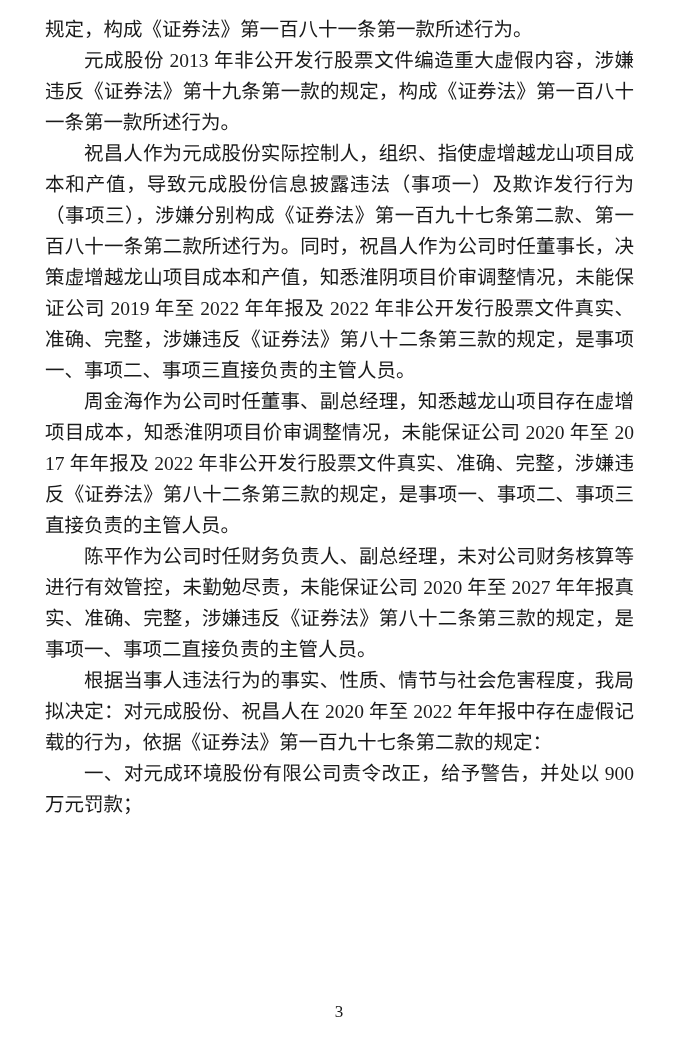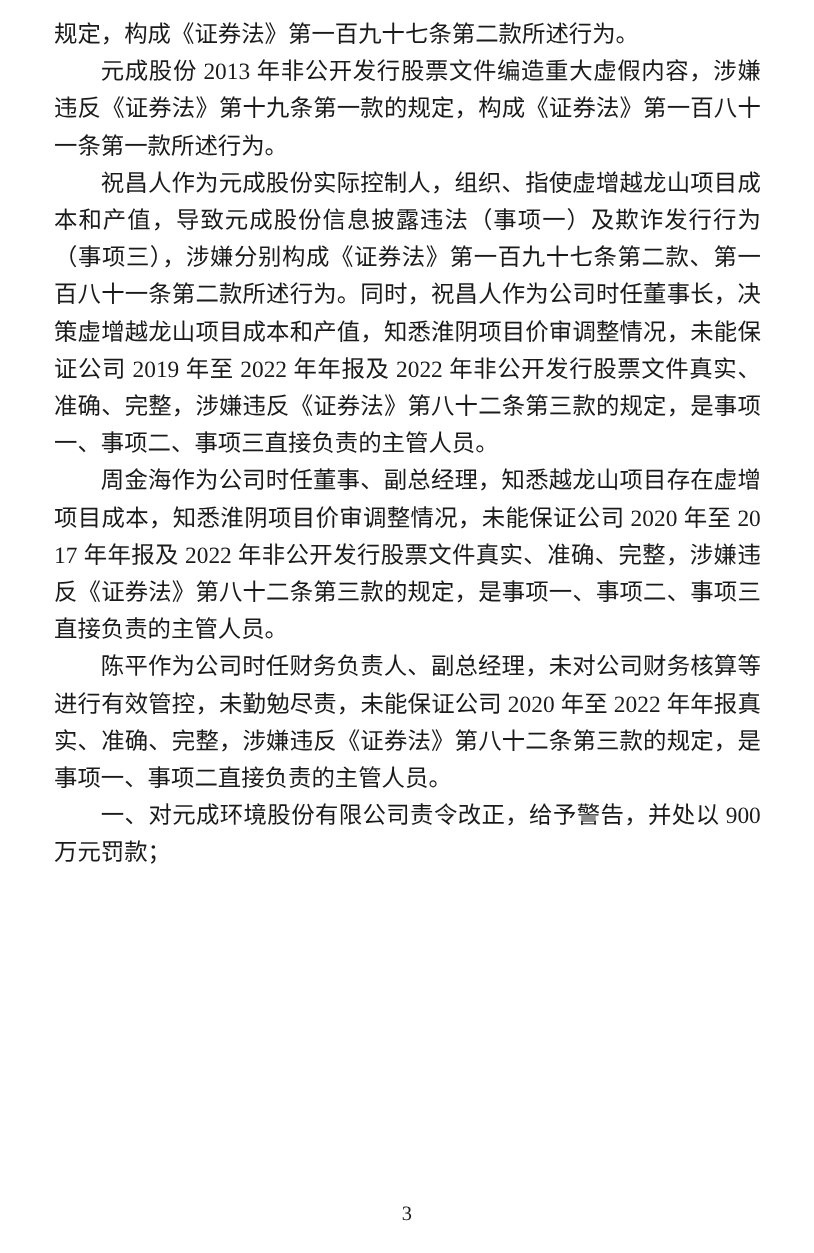--- a/index.html
+++ b/index.html
@@ -44,22 +44,23 @@
     font-size: 17px;
     line-height: 22px;
     color: #1a1a1a;
   }
 </style>
 </head>
 <body>
 
 <div class="page">
   <div class="content">
-    <p class="para no-indent">规定，构成《证券法》第一百九十七条第二款所述行为。</p>
+    <p class="para no-indent">规定，构成《证券法》第一百八十一条第一款所述行为。</p>
     <p class="para">元成股份 2013 年非公开发行股票文件编造重大虚假内容，涉嫌违反《证券法》第十九条第一款的规定，构成《证券法》第一百八十一条第一款所述行为。</p>
     <p class="para">祝昌人作为元成股份实际控制人，组织、指使虚增越龙山项目成本和产值，导致元成股份信息披露违法（事项一）及欺诈发行行为（事项三），涉嫌分别构成《证券法》第一百九十七条第二款、第一百八十一条第二款所述行为。同时，祝昌人作为公司时任董事长，决策虚增越龙山项目成本和产值，知悉淮阴项目价审调整情况，未能保证公司 2019 年至 2022 年年报及 2022 年非公开发行股票文件真实、准确、完整，涉嫌违反《证券法》第八十二条第三款的规定，是事项一、事项二、事项三直接负责的主管人员。</p>
     <p class="para">周金海作为公司时任董事、副总经理，知悉越龙山项目存在虚增项目成本，知悉淮阴项目价审调整情况，未能保证公司 2020 年至 2017 年年报及 2022 年非公开发行股票文件真实、准确、完整，涉嫌违反《证券法》第八十二条第三款的规定，是事项一、事项二、事项三直接负责的主管人员。</p>
-    <p class="para">陈平作为公司时任财务负责人、副总经理，未对公司财务核算等进行有效管控，未勤勉尽责，未能保证公司 2020 年至 2022 年年报真实、准确、完整，涉嫌违反《证券法》第八十二条第三款的规定，是事项一、事项二直接负责的主管人员。</p>
+    <p class="para">陈平作为公司时任财务负责人、副总经理，未对公司财务核算等进行有效管控，未勤勉尽责，未能保证公司 2020 年至 2027 年年报真实、准确、完整，涉嫌违反《证券法》第八十二条第三款的规定，是事项一、事项二直接负责的主管人员。</p>
+    <p class="para">根据当事人违法行为的事实、性质、情节与社会危害程度，我局拟决定：对元成股份、祝昌人在 2020 年至 2022 年年报中存在虚假记载的行为，依据《证券法》第一百九十七条第二款的规定：</p>
     <p class="para">一、对元成环境股份有限公司责令改正，给予警告，并处以 900 万元罚款；</p>
 
   </div>
   <div class="footer">3</div>
 </div>
 
 </body></html>

